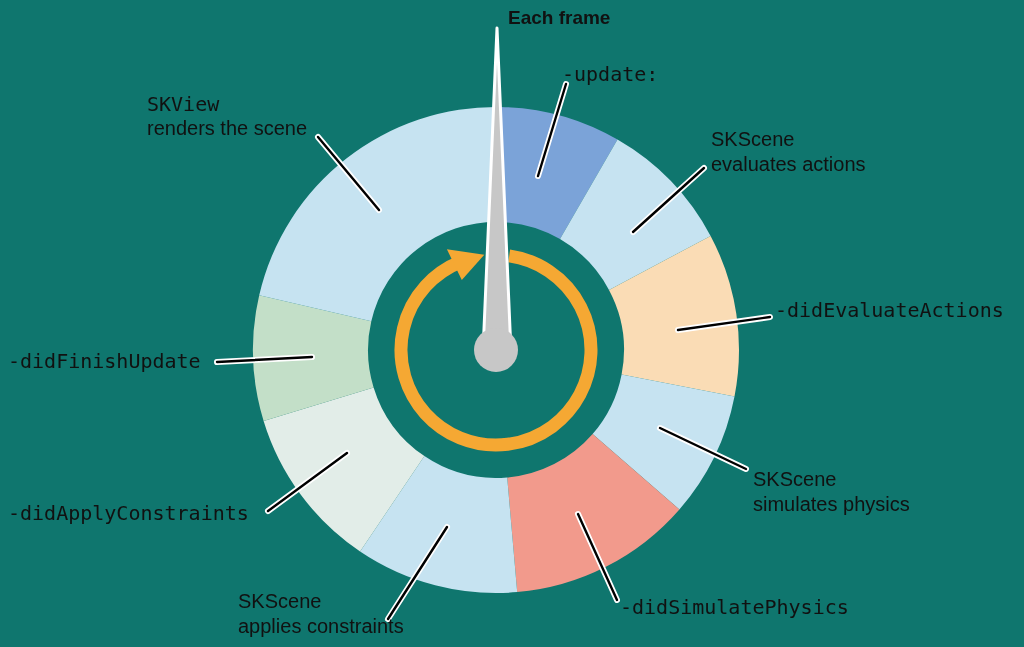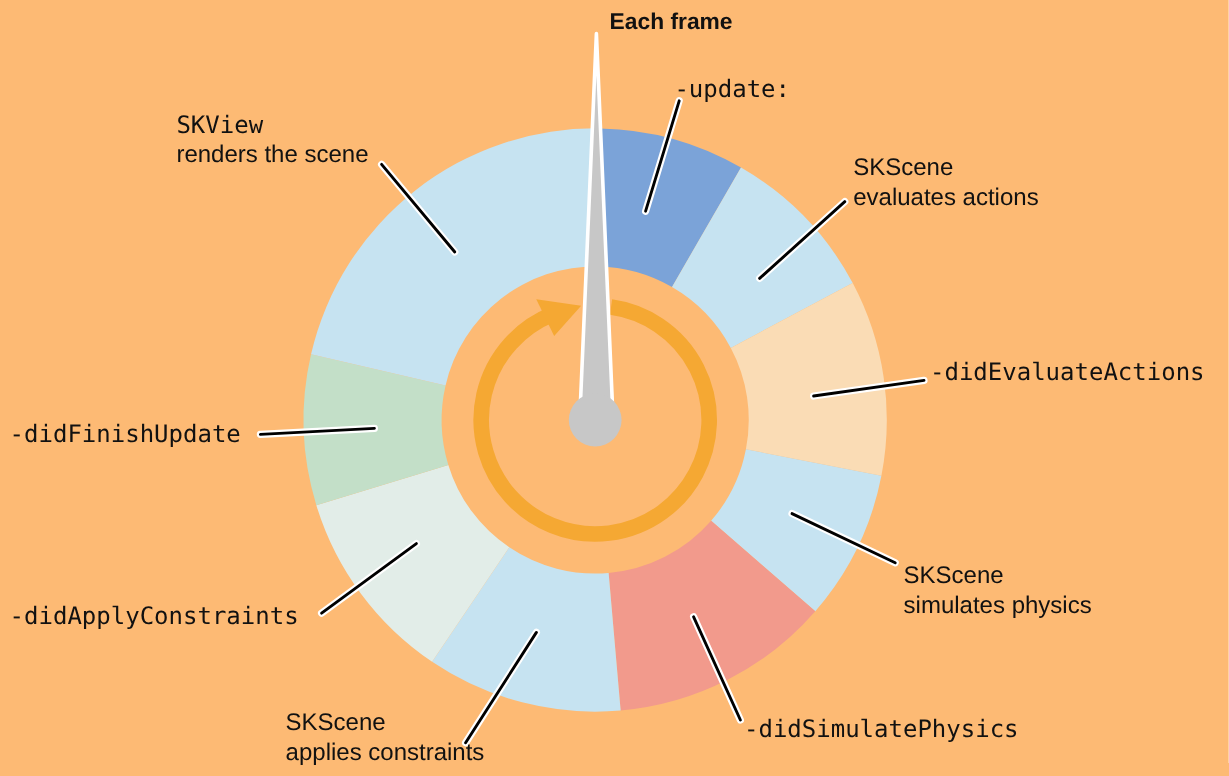--- a/index.html
+++ b/index.html
@@ -1,20 +1,20 @@
 <!DOCTYPE html>
 <html><head>
 <meta charset="utf-8">
 <style>
   html, body { margin: 0; padding: 0; background: #ffffff; }
   .stage {
     position: relative;
     width: 1024px;
     height: 647px;
-    background: #fdba74;
+    background: #0f766e;
     overflow: hidden;
   }
   svg { display: block; }
   text { fill: #111111; }
   .t-mono { font: 20px "DejaVu Sans Mono", "Liberation Mono", monospace; }
   .t-sans { font: 20px "Liberation Sans", sans-serif; }
   .t-bold { font: bold 19px "Liberation Sans", sans-serif; }
 </style>
 </head>
 <body>

